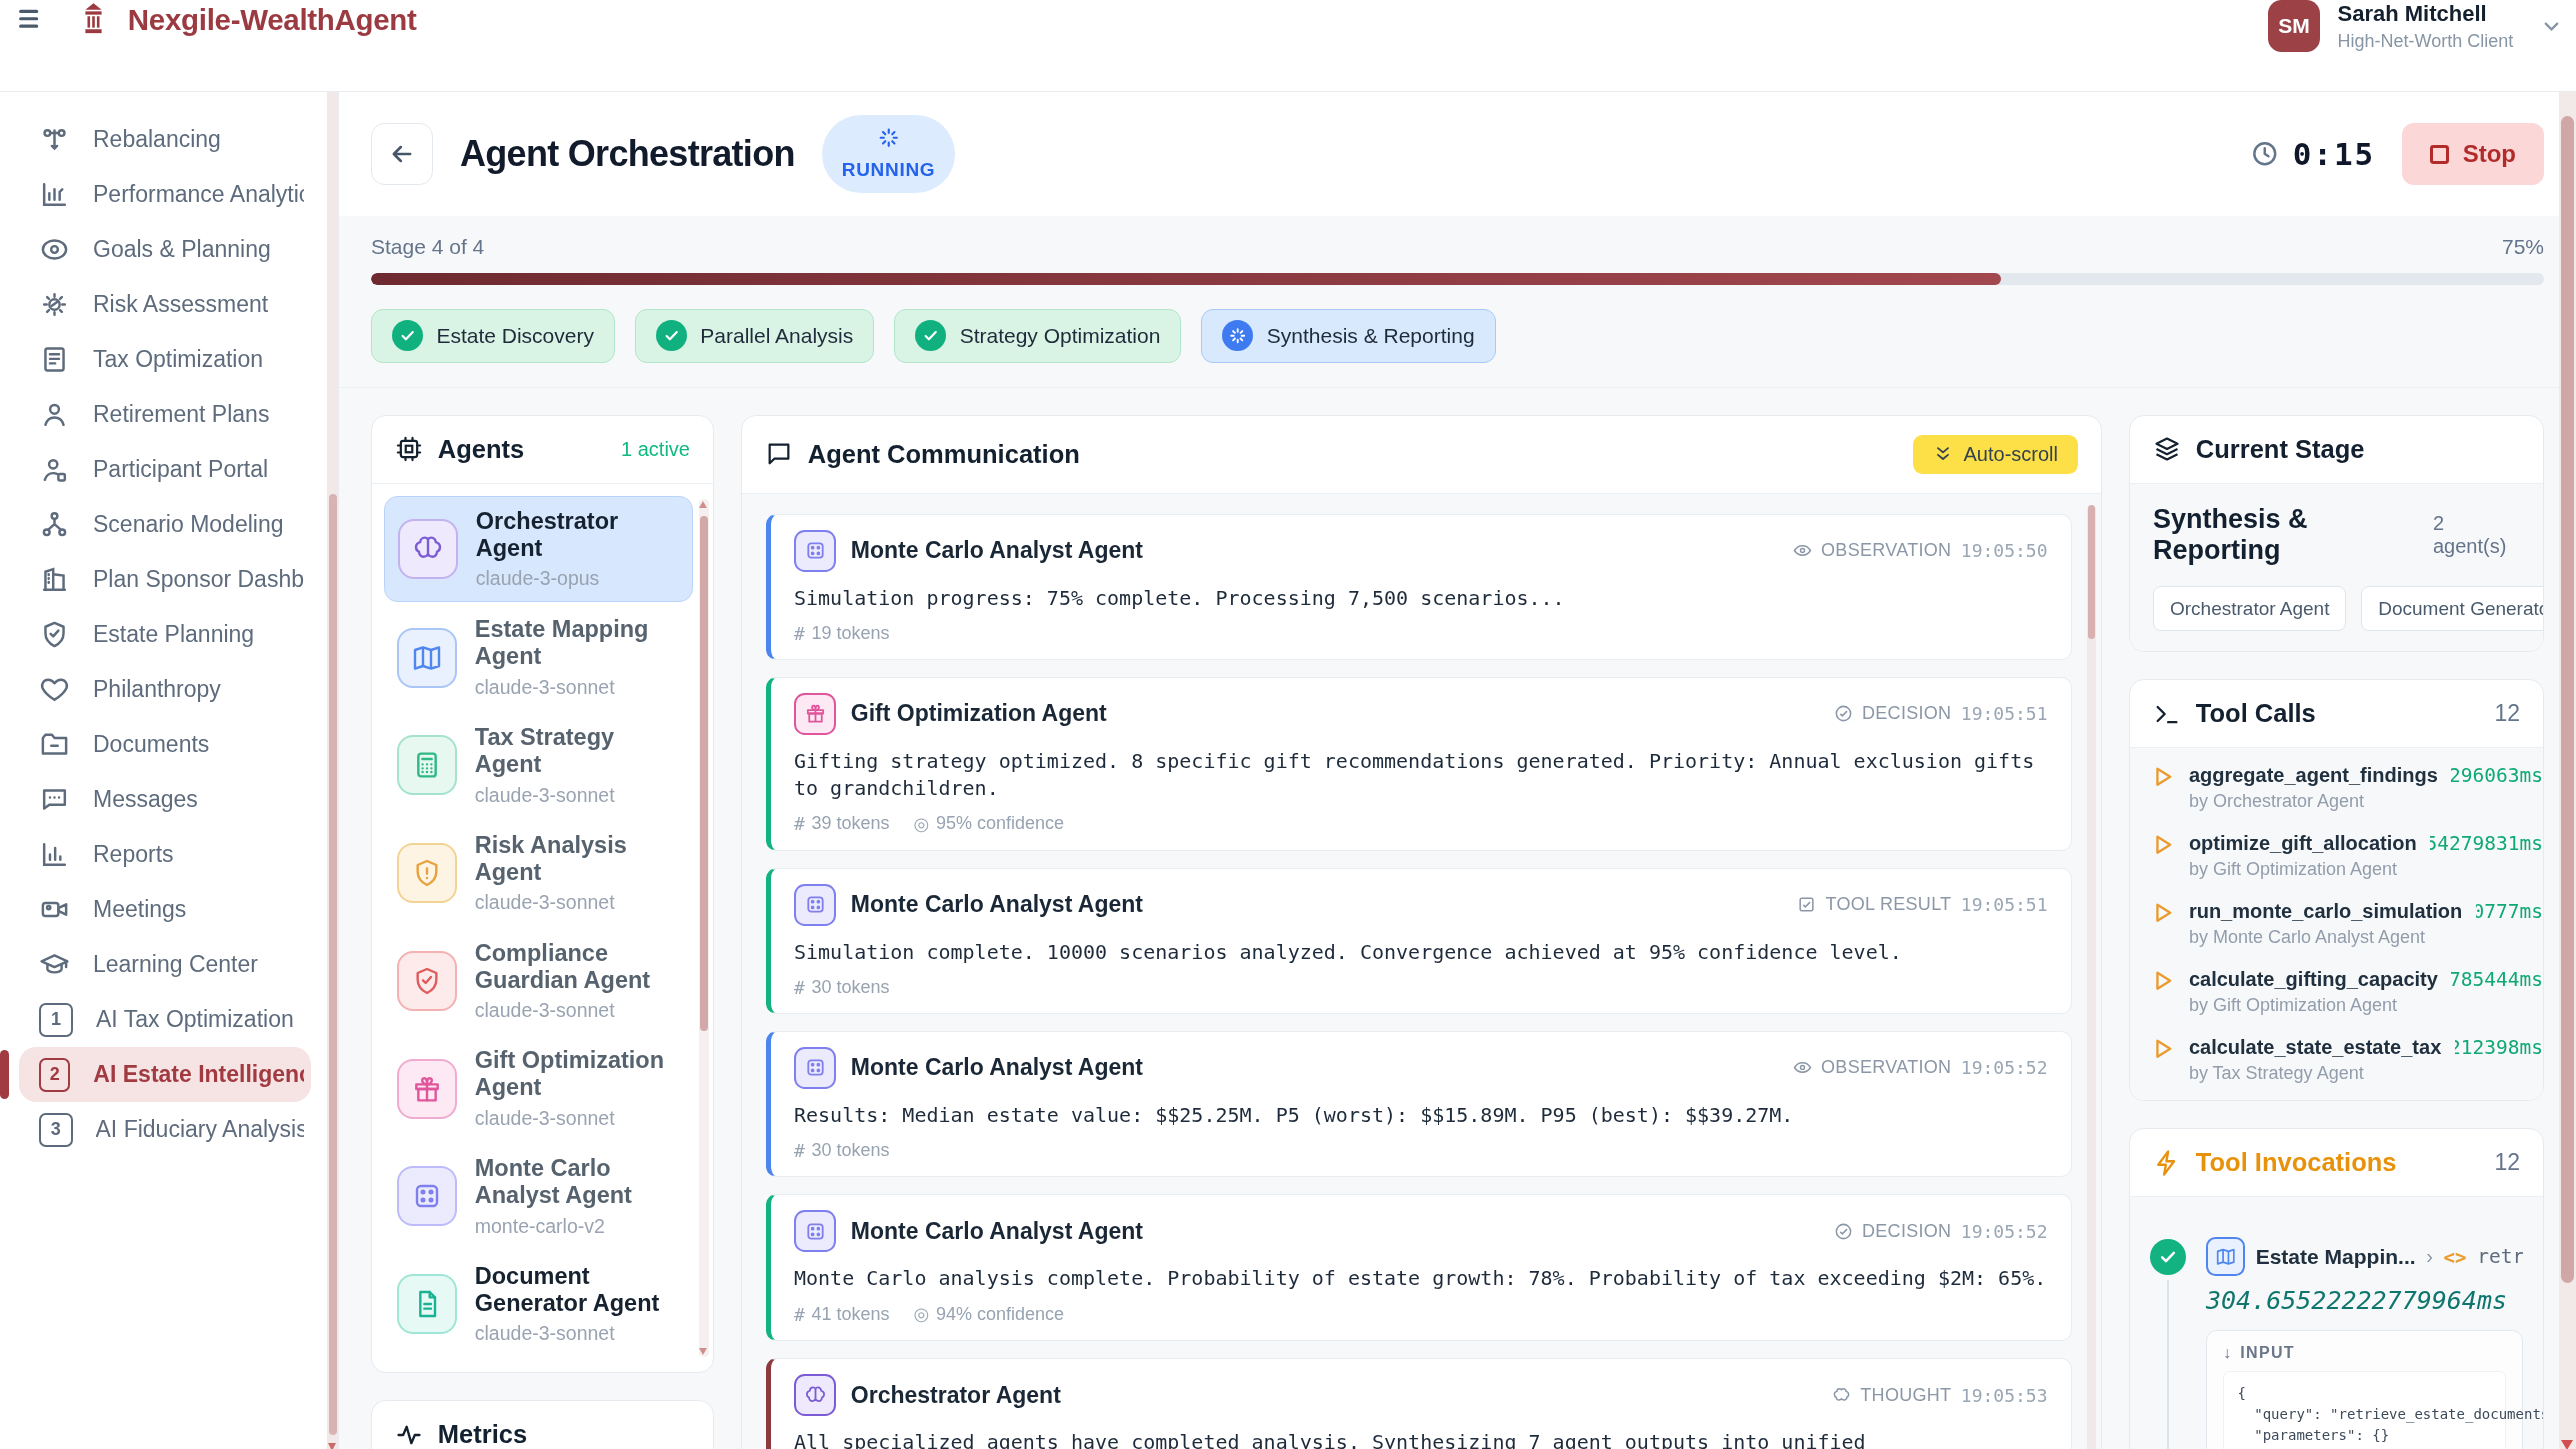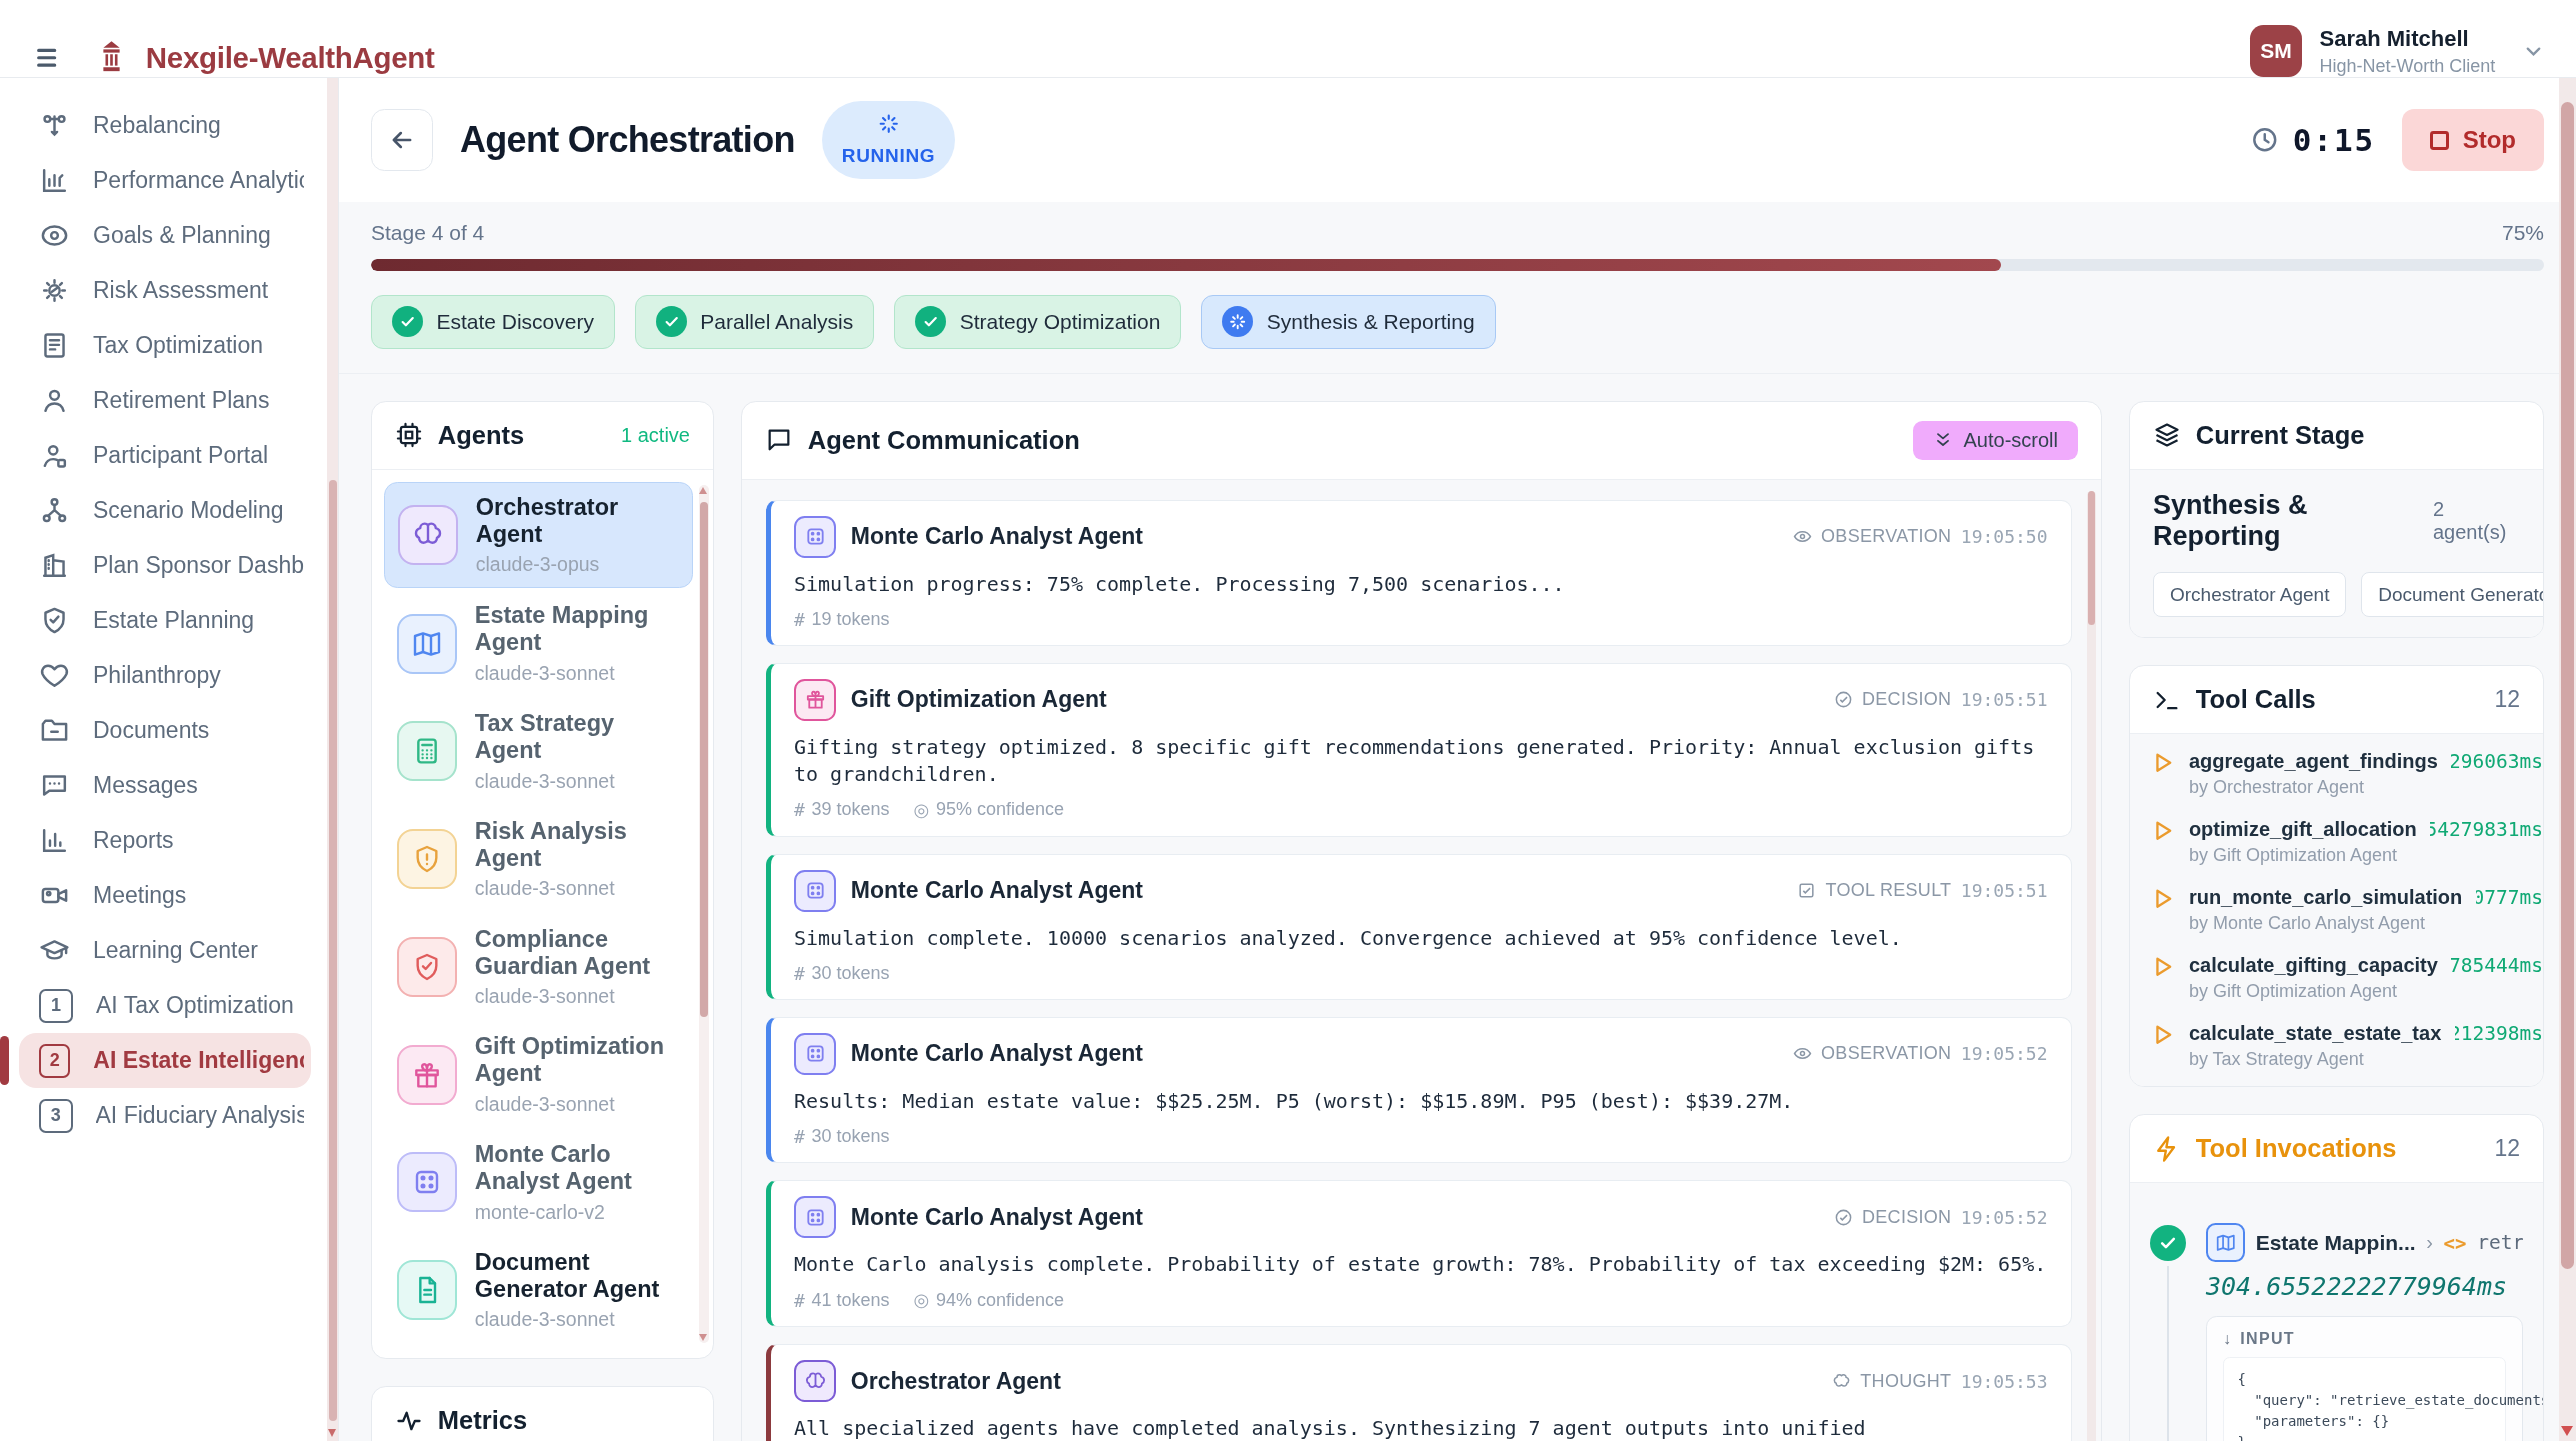--- a/index.html
+++ b/index.html
@@ -2,22 +2,22 @@
 <html style="font-size:10.7px"><head>
 <meta charset="utf-8">
 <style>
   * { margin:0; padding:0; box-sizing:border-box; }
   html,body { width:2576px; height:1449px; overflow:hidden; background:#fff;
     font-family:"Liberation Sans", sans-serif; }
   .mono { font-family:"DejaVu Sans Mono", monospace; }
   svg { display:block; }
 
   
-  .topbar { height:78px; background:#fff; border-bottom:1.3px solid #e8ebef;
-    display:flex; align-items:flex-end; padding:0 31px; gap:23px; }
+  .topbar { height:92px; background:#fff; border-bottom:1.3px solid #e8ebef;
+    display:flex; align-items:flex-start; padding:0 13px; gap:23px; }
   .burger { width:38px; height:38px; display:flex; align-items:center; justify-content:center;
     color:#4b5a6b; background:none; border:none; cursor:pointer; }
   .logoWrap { display:flex; align-items:center; gap:14.8px; color:#9b3b41; }
   .brand { font-size:29.5px; font-weight:bold; color:#9b3b41; letter-spacing:-0.3px; }
   .tspacer { flex:1; }
   .userBox { display:flex; align-items:center; gap:17.4px; }
   .avatar { width:52px; height:52px; border-radius:13.4px; background:#9c4247; color:#fff;
     font-size:21px; font-weight:bold; display:flex; align-items:center; justify-content:center; }
   .uname { font-size:22px; font-weight:bold; color:#15202e; }
   .urole { font-size:18px; color:#8795a5; margin-top:4px; }
@@ -112,21 +112,21 @@
   .th-pink   { color:#e0559c; background:#fce9f3; border-color:#f2abd0; }
   .th-indigo { color:#7f7ff0; background:#ecebfe; border-color:#bdbcf8; }
   .th-teal   { color:#19b394; background:#e6f9f5; border-color:#9fe6d6; }
 
   
   .mrows { border-top:1.3px solid #eceff3; }
   .mrow { display:flex; justify-content:space-between; align-items:center;
     padding:20px 24px; font-size:22px; color:#5d6b7c; }
 
   
-  .autoscroll { margin-left:auto; display:flex; align-items:center; gap:10.7px; background:#f0abfc;
+  .autoscroll { margin-left:auto; display:flex; align-items:center; gap:10.7px; background:#fde047;
     border:none; border-radius:9.4px; padding:8px 20px; font-size:20px; color:#33424f; cursor:pointer; }
   .comm-list { background:#f7f8fa; border-top:1.3px solid #eceff3; padding:20px 29.5px 20px 24px;
     display:flex; flex-direction:column; gap:17.4px; position:relative; }
   .msg { background:#fff; border:1.3px solid #e8edf2; border-left:5.4px solid; border-radius:10.7px;
     padding:14.8px 23px; }
   .bl-blue   { border-left-color:#4a86ee; }
   .bl-green  { border-left-color:#12b380; }
   .bl-maroon { border-left-color:#8c3a3e; }
   .msg-h { display:flex; align-items:center; gap:14.8px; }
   .micon { width:42px; height:42px; border-radius:10.7px; border:2px solid; flex:none;

